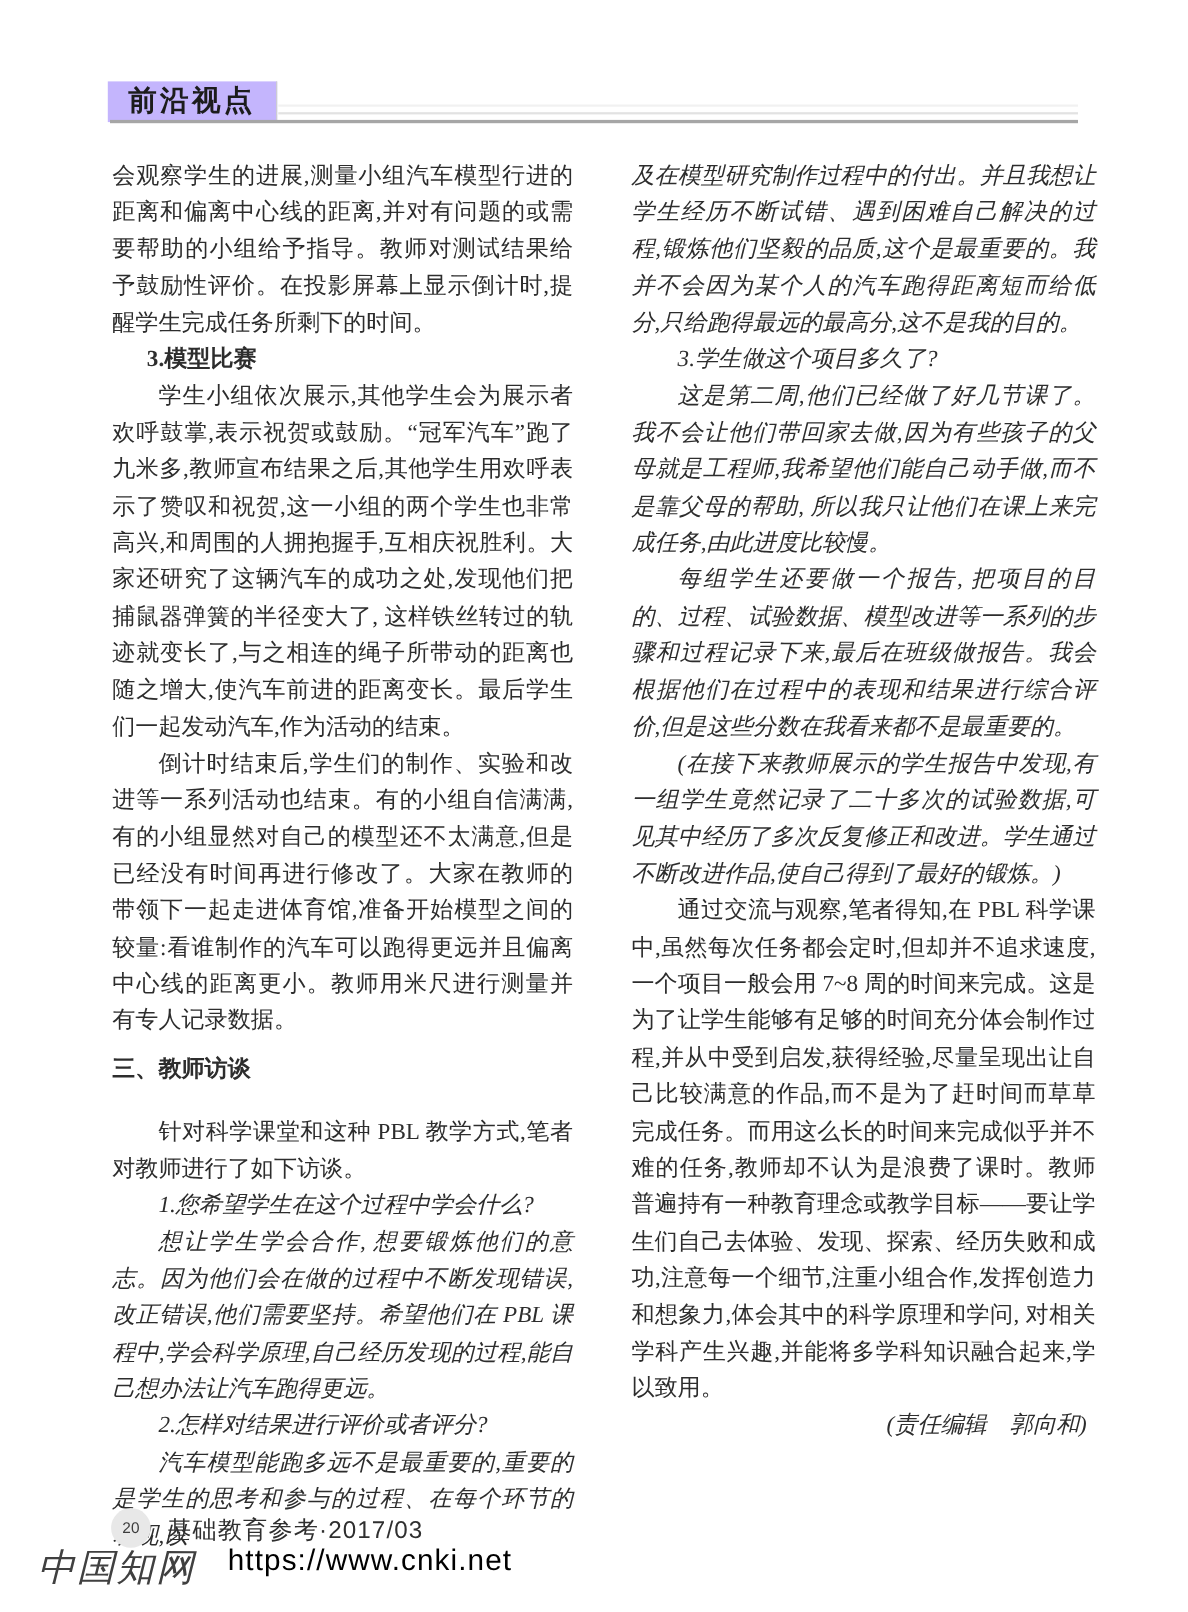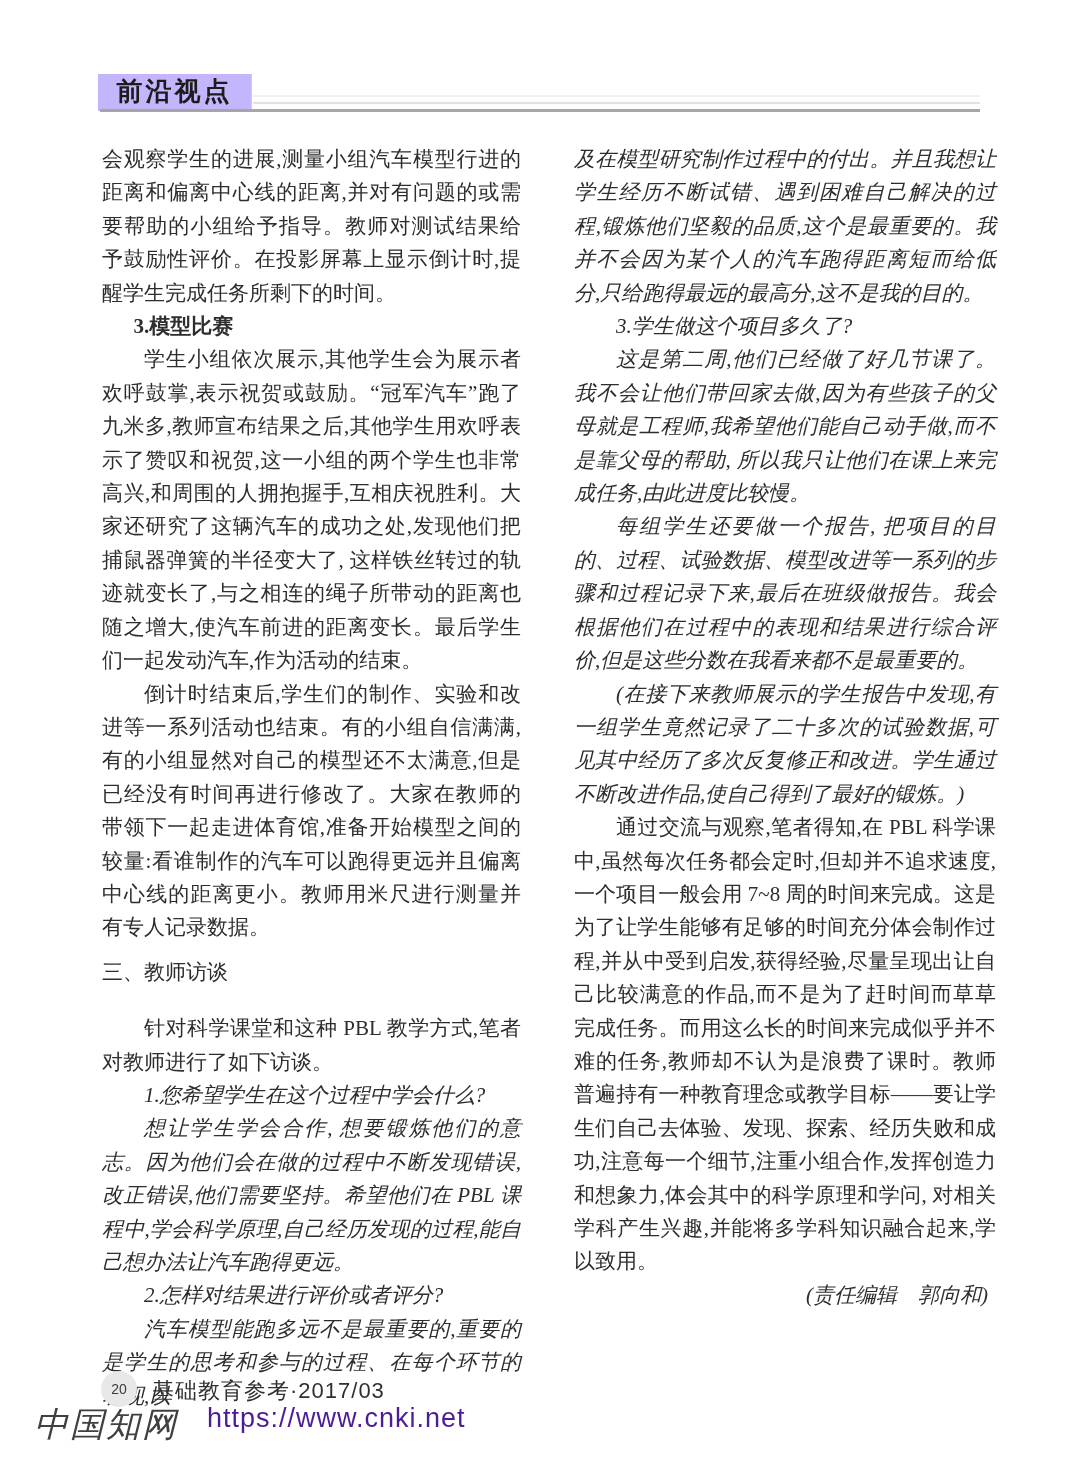--- a/index.html
+++ b/index.html
@@ -60,21 +60,21 @@
     font-size: 21px;
     line-height: 33.4px;
     font-weight: bold;
     text-indent: 1.5em;
     color: #1f1f1f;
     text-align: left;
   }
   .center-head {
     font-family: "Liberation Sans", "DejaVu Sans", sans-serif;
     font-size: 23px;
-    font-weight: normal;
+    font-weight: bold;
     line-height: 33px;
     text-align: center;
     color: #222222;
     margin: 10px 0 24px 0;
   }
   .editor-credit {
     text-align: right !important;
     padding-right: 8px;
   }
 
@@ -113,21 +113,21 @@
     color: #404040;
     letter-spacing: 2px;
     font-style: italic;
   }
   .wm-url {
     position: absolute;
     left: 207px;
     top: 1403px;
     font-family: "Liberation Sans", "DejaVu Sans", sans-serif;
     font-size: 27px;
-    color: #4c1d95;
+    color: #000000;
     text-decoration: none;
     letter-spacing: 1px;
   }
 </style>
 </head>
 <body>
 
 <div class="page">
 
   <div class="section-box">

